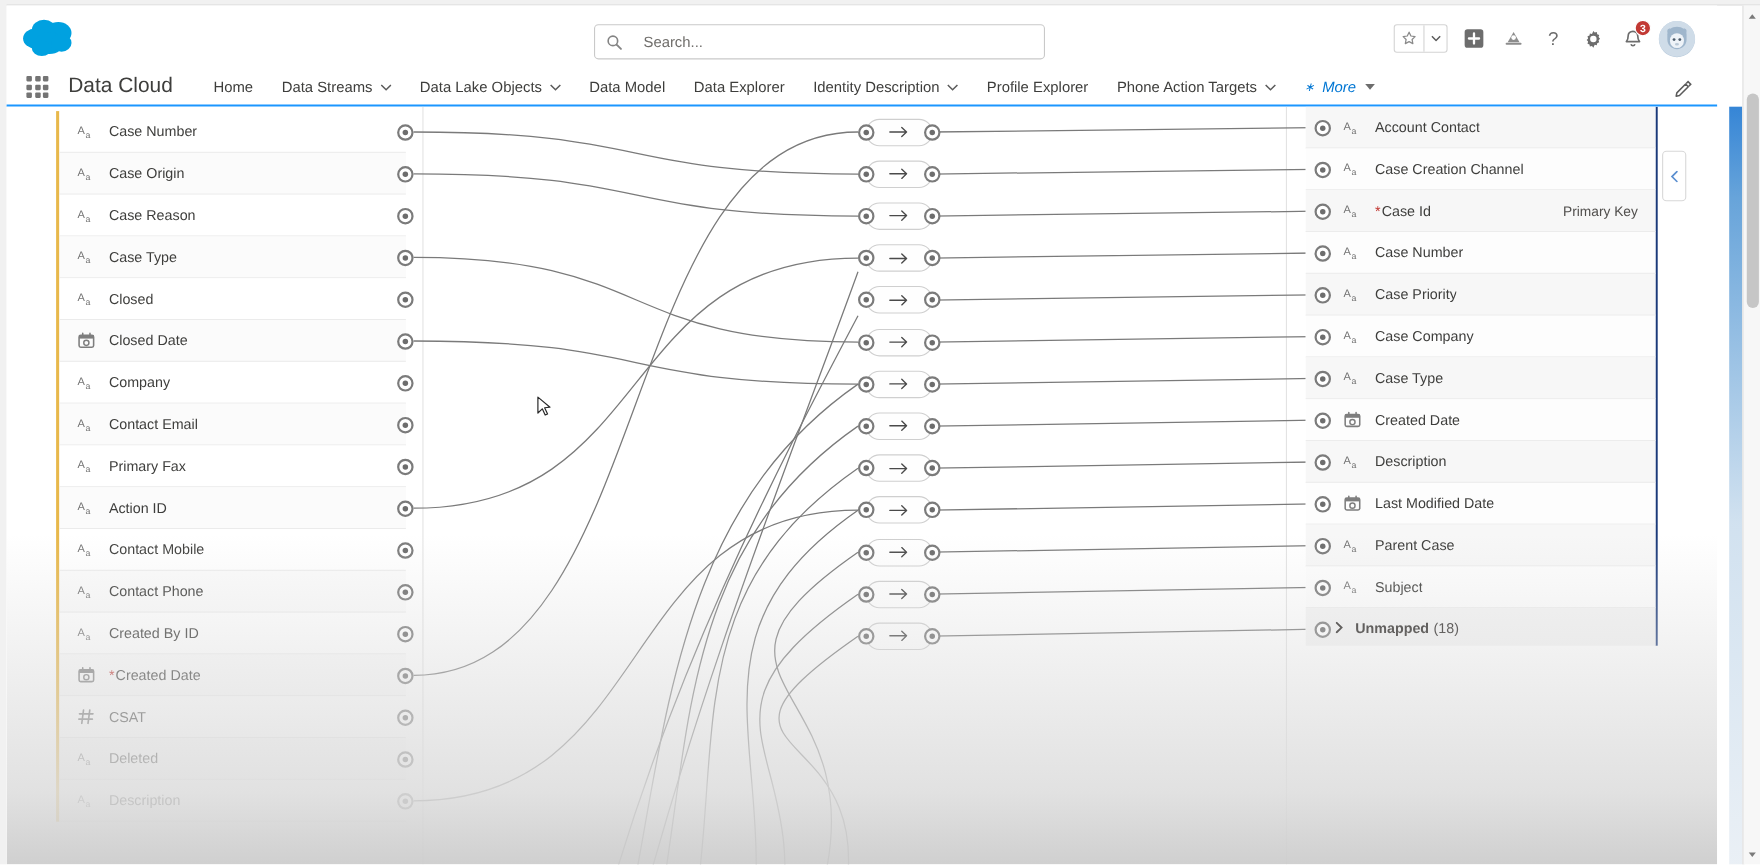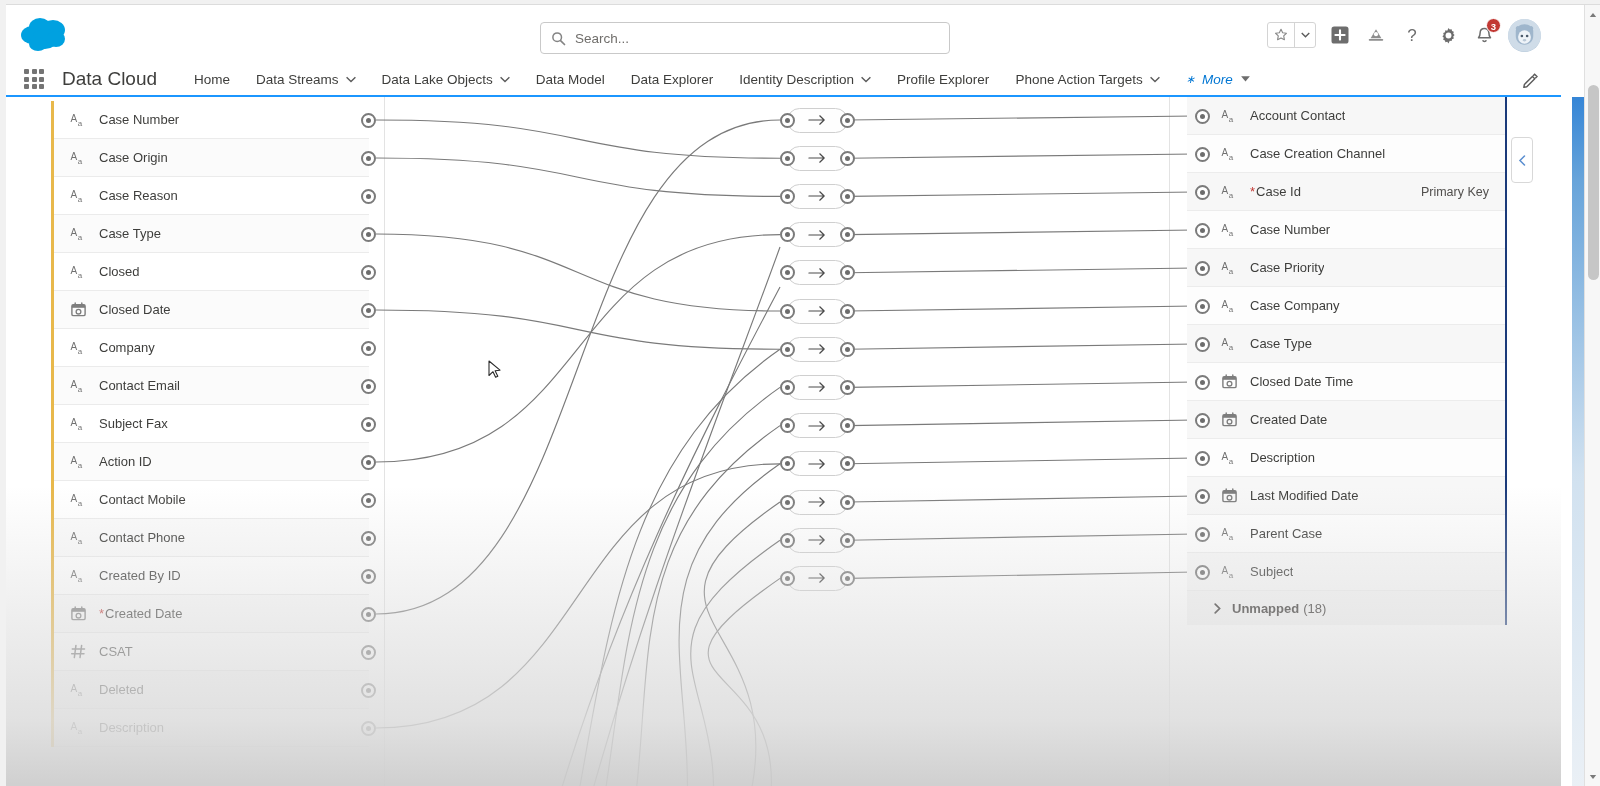--- a/index.html
+++ b/index.html
@@ -29,21 +29,21 @@
   .sf-logo {
     position:absolute; left:12px; top:8px; width:60px; height:42px;
   }
   .search-wrap {
     position:absolute; left:534px; top:17px; width:410px; height:32px;
     border:1px solid #c9c9c9; border-radius:4px; background:#fff;
     display:flex; align-items:center; padding:0 10px;
   }
   .search-icon { width:15px; height:15px; flex:none; opacity:.75; }
   .search-input {
-    border:0; outline:0; background:transparent; margin-left:9px;
+    border:0; outline:0; background:transparent; margin-left:19px;
     font-family:"Liberation Sans", sans-serif; font-size:13.5px; color:#3e3e3c;
     width:100%;
   }
   .search-input::placeholder { color:#706e6b; }
 
   .header-actions {
     position:absolute; right:20px; top:12px; height:36px;
     display:flex; align-items:center; gap:12px;
   }
   .fav-group {
@@ -464,21 +464,21 @@
             <text x="0.4" y="11.4" font-size="10.6" font-family="Liberation Sans, sans-serif" fill="#4a4a4a">A</text>
             <text x="8.2" y="15.4" font-size="8.4" font-family="Liberation Sans, sans-serif" fill="#4a4a4a">a</text>
           </svg>
           <span class="fld-label">Contact Email</span>
         </div>
         <div class="fld-row">
           <svg class="fld-ico" viewBox="0 0 18 18">
             <text x="0.4" y="11.4" font-size="10.6" font-family="Liberation Sans, sans-serif" fill="#4a4a4a">A</text>
             <text x="8.2" y="15.4" font-size="8.4" font-family="Liberation Sans, sans-serif" fill="#4a4a4a">a</text>
           </svg>
-          <span class="fld-label">Subject Fax</span>
+          <span class="fld-label">Primary Fax</span>
         </div>
         <div class="fld-row">
           <svg class="fld-ico" viewBox="0 0 18 18">
             <text x="0.4" y="11.4" font-size="10.6" font-family="Liberation Sans, sans-serif" fill="#4a4a4a">A</text>
             <text x="8.2" y="15.4" font-size="8.4" font-family="Liberation Sans, sans-serif" fill="#4a4a4a">a</text>
           </svg>
           <span class="fld-label">Action ID</span>
         </div>
         <div class="fld-row">
           <svg class="fld-ico" viewBox="0 0 18 18">
@@ -643,29 +643,20 @@
             <text x="8.2" y="15.4" font-size="8.4" font-family="Liberation Sans, sans-serif" fill="#4a4a4a">a</text>
           </svg>
           <span class="fld-label">Case Company</span>
         </div>
         <div class="fld-row">
           <svg class="fld-ico" viewBox="0 0 18 18">
             <text x="0.4" y="11.4" font-size="10.6" font-family="Liberation Sans, sans-serif" fill="#4a4a4a">A</text>
             <text x="8.2" y="15.4" font-size="8.4" font-family="Liberation Sans, sans-serif" fill="#4a4a4a">a</text>
           </svg>
           <span class="fld-label">Case Type</span>
-        </div>
-        <div class="fld-row">
-          <svg class="fld-ico" viewBox="0 0 18 18">
-            <rect x="2" y="4" width="14" height="11.5" rx="1.6" fill="none" stroke="#5b5b5b" stroke-width="1.5"></rect>
-            <rect x="2" y="4" width="14" height="3.2" fill="#5b5b5b"></rect>
-            <circle cx="9" cy="11.3" r="2.5" fill="none" stroke="#5b5b5b" stroke-width="1.4"></circle>
-            <path d="M5.5 2.2v2.6M12.5 2.2v2.6" stroke="#5b5b5b" stroke-width="1.5" stroke-linecap="round"></path>
-          </svg>
-          <span class="fld-label">Closed Date Time</span>
         </div>
         <div class="fld-row">
           <svg class="fld-ico" viewBox="0 0 18 18">
             <rect x="2" y="4" width="14" height="11.5" rx="1.6" fill="none" stroke="#5b5b5b" stroke-width="1.5"></rect>
             <rect x="2" y="4" width="14" height="3.2" fill="#5b5b5b"></rect>
             <circle cx="9" cy="11.3" r="2.5" fill="none" stroke="#5b5b5b" stroke-width="1.4"></circle>
             <path d="M5.5 2.2v2.6M12.5 2.2v2.6" stroke="#5b5b5b" stroke-width="1.5" stroke-linecap="round"></path>
           </svg>
           <span class="fld-label">Created Date</span>
         </div>

